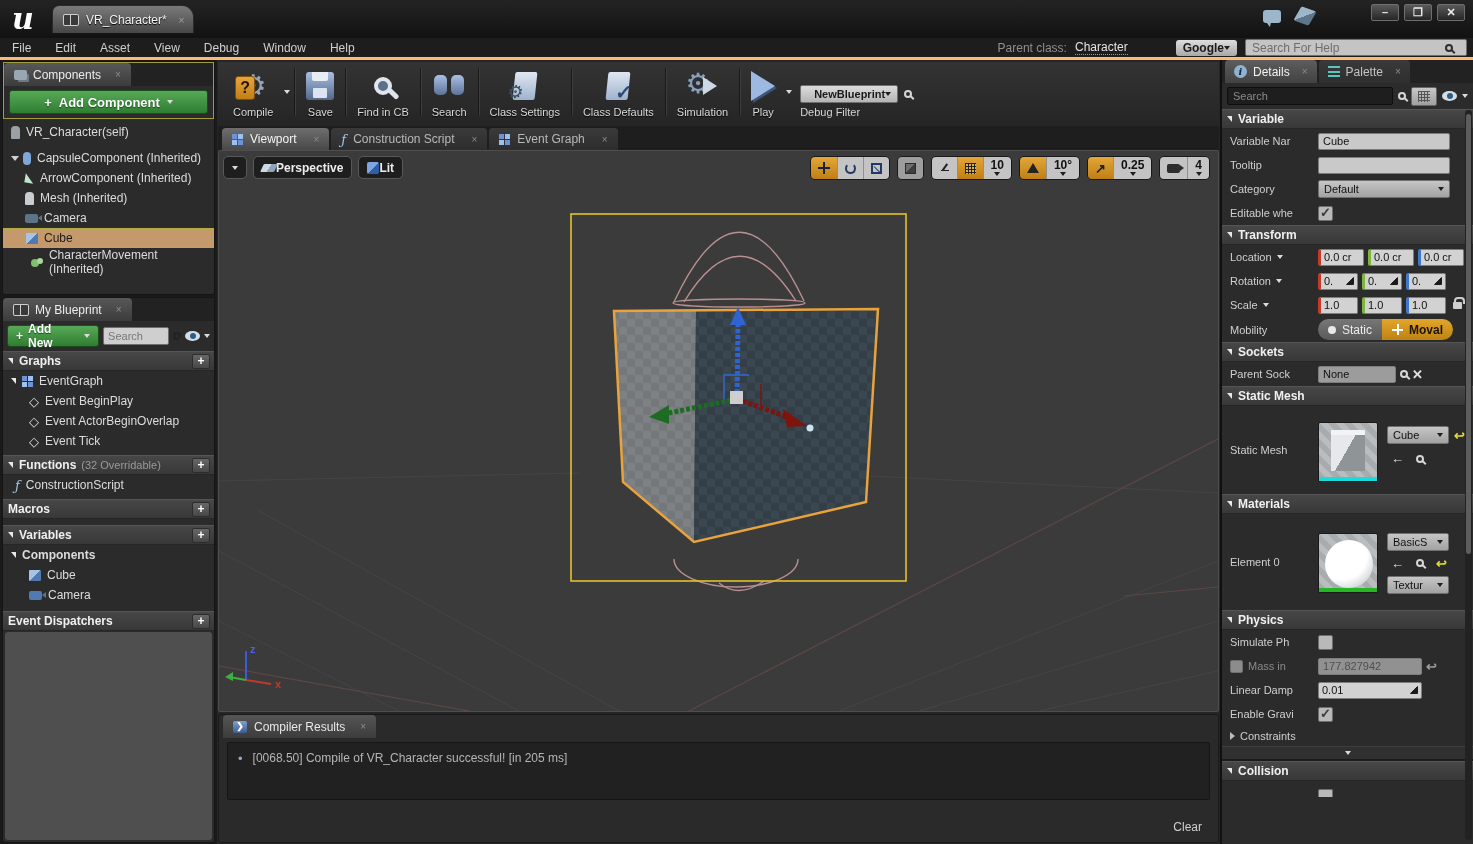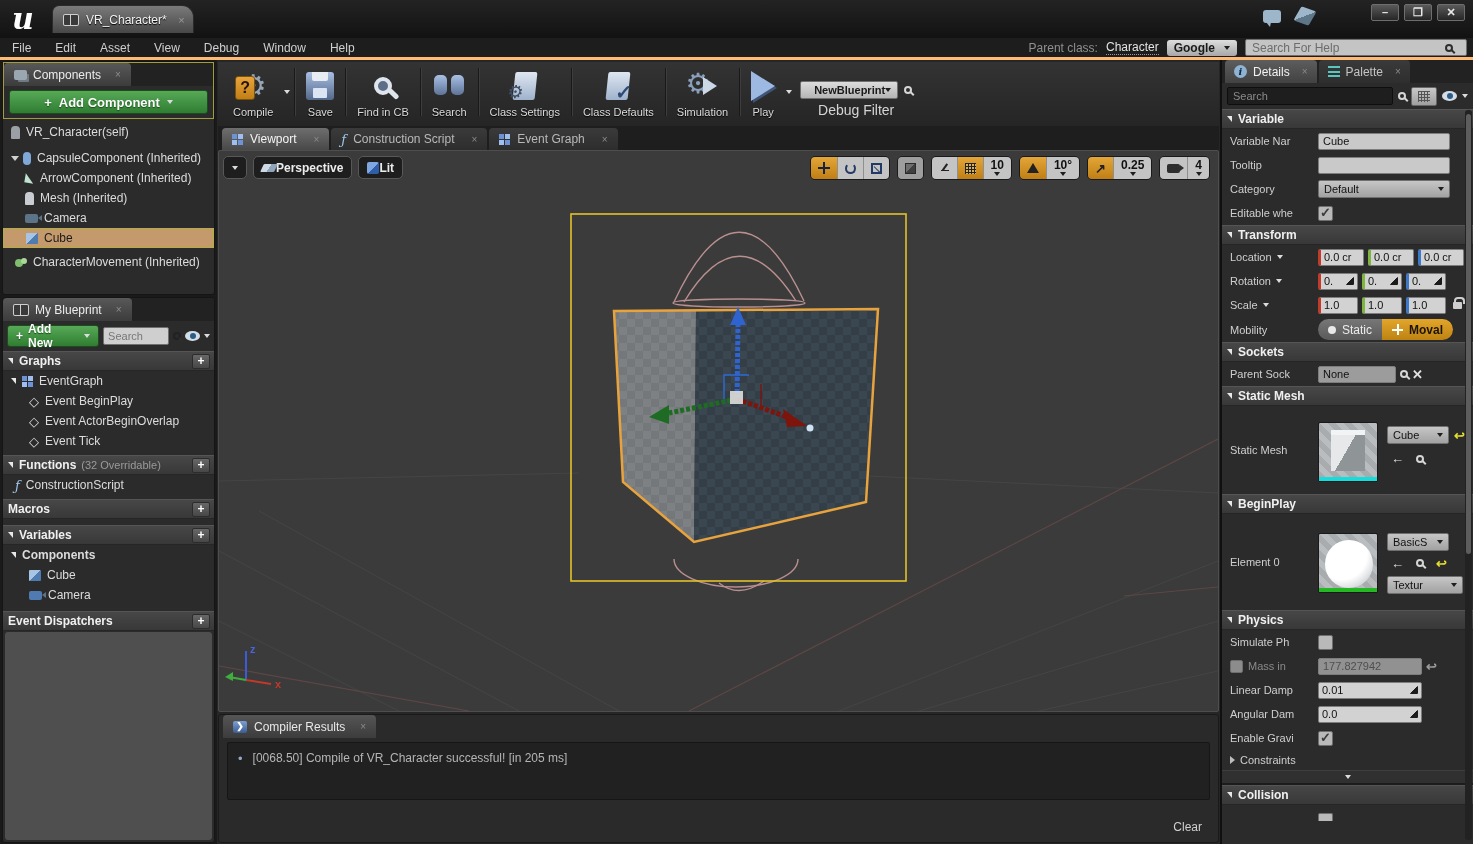--- a/index.html
+++ b/index.html
@@ -29,21 +29,21 @@
   .win-btn { width:28px; height:17px; background:linear-gradient(#5a5a5a,#262626); border:1px solid #6e6e6e;
     border-radius:2px; color:#e8e8e8; font-size:11px; line-height:15px; text-align:center; font-weight:bold;}
   
   .menubar { position:absolute; left:0; top:38px; width:100%; height:22px; background:#1d1d1d;
     display:flex; align-items:center; border-bottom:3px solid #fdba74;}
   .menu-item { padding:0 12px; color:#cfcfcf; font-size:12px; }
   .menubar-right { position:absolute; right:6px; display:flex; align-items:center; gap:8px; }
   .pclass-label { color:#8f8f8f;text-align:center; }
   .pclass-value { color:#e4e4e4; border-bottom:1px dotted #9a9a9a; }
   .google-btn { background:linear-gradient(#dedede,#a8a8a8); color:#1a1a1a; font-weight:bold;
-    border-radius:3px; padding:1px 7px; display:flex; align-items:center; gap:9px; font-size:12px;}
+    border-radius:3px; padding:1px 7px; display:flex; align-items:center; gap:0; font-size:12px;margin-left:40px;}
   .help-search { width:222px; height:17px; background:#c4c4c4; border-radius:2px; border:1px solid #6f6f6f;
     color:#333; font-size:12px; padding:0 20px 0 6px; font-family:"Liberation Sans",sans-serif;}
   .help-search::placeholder { color:#6d6d6d; }
   .mag { display:inline-block; width:8px; height:8px; border:2px solid #d6d6d6; border-radius:50%; position:relative; }
   .mag::after { content:""; position:absolute; width:2px; height:5px; background:#d6d6d6; right:-3px; bottom:-4px; transform:rotate(-45deg);}
   .mag.dark { border-color:#2e2e2e; } .mag.dark::after{ background:#2e2e2e; }
   .menubar-right .mag.dark{ position:absolute; right:14px; }
   
   .tri-d { width:0;height:0;border-left:4px solid transparent;border-right:4px solid transparent;border-top:5px solid #dcdcdc;}
   .tri-d.dark { border-top-color:#1e1e1e; }
@@ -129,21 +129,21 @@
   .docpage .ovl { position:absolute; left:-6px; bottom:-3px; font-size:18px; color:#3e4e63; }
   .docpage .chk { position:absolute; right:-4px; bottom:-4px; color:#2e4a75; font-size:20px; font-weight:bold;}
   .simgear { position:relative; width:34px; height:30px;}
   .simgear .gear{ font-size:28px; color:#8aa0ba; position:absolute; left:0; top:-2px;}
   .simgear .pl { position:absolute; right:2px; top:6px; width:0;height:0; border-left:14px solid #cdd8e6; border-top:9px solid transparent; border-bottom:9px solid transparent;}
   .playtri { width:0; height:0; border-left:24px solid #9db9e2; border-top:15px solid transparent; border-bottom:15px solid transparent; filter:drop-shadow(2px 2px 0 #3e5577);}
   .dbg-box { display:flex; flex-direction:column; justify-content:flex-end; padding:2px 6px; gap:3px; }
   .dbg-row { display:flex; align-items:center; gap:6px; }
   .dbg-select { width:98px; height:18px; background:linear-gradient(#dcdcdc,#b5b5b5); border:1px solid #6f6f6f; border-radius:2px;
     color:#1a1a1a; font-weight:bold; font-size:11px; display:flex; align-items:center; justify-content:space-between; padding:0 13px;}
-  .dbg-lbl { font-size:14px; color:#d4d4d4; text-align:center; }
+  .dbg-lbl { font-size:11px; color:#d4d4d4; }
   
   .ctabs { position:absolute; left:1px; top:66px; width:1001px; height:24px; background:#1e1e1e; display:flex; align-items:flex-end; gap:2px; padding-left:4px;}
   .ctab { height:22px; display:flex; align-items:center; gap:7px; padding:0 10px; background:linear-gradient(#3a3a3a,#2d2d2d);
     border-radius:4px 4px 0 0; color:#b9b9b9; font-size:12px; }
   .ctab.active { background:linear-gradient(#6e6e6e,#484848); color:#f4f4f4; }
   .ctab .x { color:#8a8a8a; font-size:10px; margin-left:10px;}
   
   .viewport { position:absolute; left:1px; top:90px; width:1001px; height:562px; background:#3b3b3b; border:1px solid #4e4e4e; border-radius:2px; overflow:hidden;}
   .vp-left-tools { position:absolute; left:4px; top:5px; display:flex; gap:6px; z-index:5;}
   .vp-btn { height:23px; background:rgba(28,28,28,.9); border:1px solid #585858; border-radius:5px; display:flex; align-items:center; padding:0 8px; color:#ececec; font-weight:bold; font-size:12px;}
@@ -304,21 +304,21 @@
           <span>Mesh (Inherited)</span>
         </div>
         <div class="tree-row ind1">
           <span class="ic-camera"></span>
           <span>Camera</span>
         </div>
         <div class="tree-row ind1 selected">
           <span class="ic-cube"></span>
           <span>Cube</span>
         </div>
-        <div class="tree-row" style="margin-top:4px;padding-left:12px">
+        <div class="tree-row" style="margin-top:4px;padding-left:28px">
           <span class="ic-move"></span>
           <span>CharacterMovement (Inherited)</span>
         </div>
       </div>
     </div>
 
     <div class="panel mybp-panel">
       <div class="ptab-row">
         <div class="ptab">
           <span class="book-icon"></span>
@@ -827,42 +827,42 @@
           <div style="display:flex;align-items:center;gap:12px;padding-left:4px">
             <span class="icon-btn">←</span>
             <span class="mag"></span>
           </div>
         </div>
       </div>
     </div>
 
     <div class="sec-h">
       <span class="sec-tri"></span>
-      <span>BeginPlay</span>
+      <span>Materials</span>
     </div>
     <div class="prop-row" style="min-height:96px">
       <span class="prop-label">Element 0</span>
       <div class="prop-ctrl" style="align-items:flex-start; padding-top:2px">
         <div class="thumb mat">
           <span class="sphere"></span>
           <span class="stripe"></span>
         </div>
         <div style="display:flex;flex-direction:column;gap:5px;margin-left:5px">
           <div style="display:flex;align-items:center;gap:5px">
             <div class="sel" style="width:62px">
               <span>BasicS</span>
               <span class="tri-d dark sm"></span>
             </div>
           </div>
           <div style="display:flex;align-items:center;gap:12px;padding-left:4px">
             <span class="icon-btn">←</span>
             <span class="mag"></span>
             <span class="reset-ic">↩</span>
           </div>
-          <div class="sel" style="width:76px">
+          <div class="sel" style="width:62px">
             <span>Textur</span>
             <span class="tri-d dark sm"></span>
           </div>
         </div>
       </div>
     </div>
 
     <div class="sec-h">
       <span class="sec-tri"></span>
       <span>Physics</span>
@@ -881,29 +881,20 @@
       <div class="prop-ctrl">
         <input class="inp dim" style="width: 104px;" value="177.827942">
         <span class="reset-ic" style="color:#9a9a9a">↩</span>
       </div>
     </div>
     <div class="prop-row">
       <span class="prop-label">Linear Damp</span>
       <div class="prop-ctrl">
         <span class="vec" style="width:104px;border-left-width:1px">
           <span>0.01</span>
-            <span class="corner"></span>
-        </span>
-      </div>
-    </div>
-    <div class="prop-row">
-      <span class="prop-label">Angular Dam</span>
-      <div class="prop-ctrl">
-        <span class="vec" style="width:104px;border-left-width:1px">
-          <span>0.0</span>
             <span class="corner"></span>
         </span>
       </div>
     </div>
     <div class="prop-row">
       <span class="prop-label">Enable Gravi</span>
       <div class="prop-ctrl">
           <span class="cb checked"></span>
         </div>
     </div>

